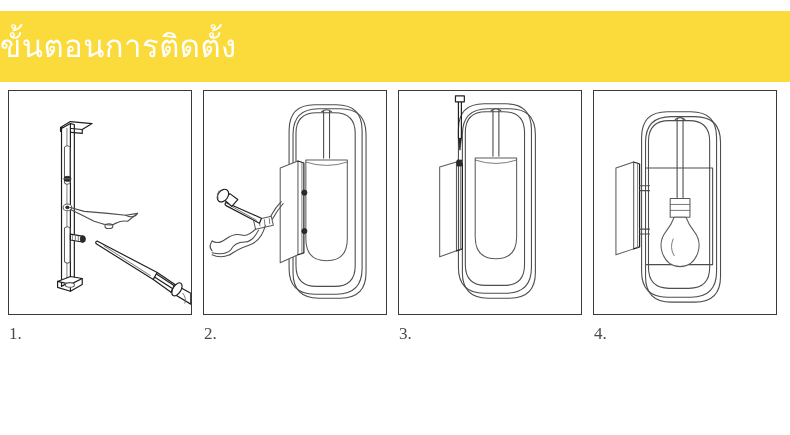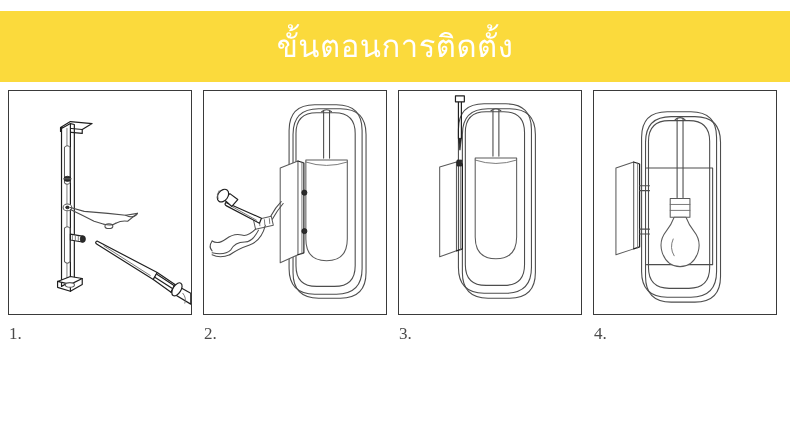--- a/index.html
+++ b/index.html
@@ -18,21 +18,20 @@
   
   #banner {
     position: absolute;
     left: 0;
     top: 11px;
     width: 790px;
     height: 71px;
     background: #fbda3c;
     display: flex;
     align-items: center;
-    justify-content: center;
   }
   #banner-title {
     color: #ffffff;
     font-family: "DejaVu Sans", "Liberation Sans", sans-serif;
     font-size: 31px;
     font-weight: 400;
     letter-spacing: 0.5px;
     line-height: 1;
     white-space: nowrap;
   }

